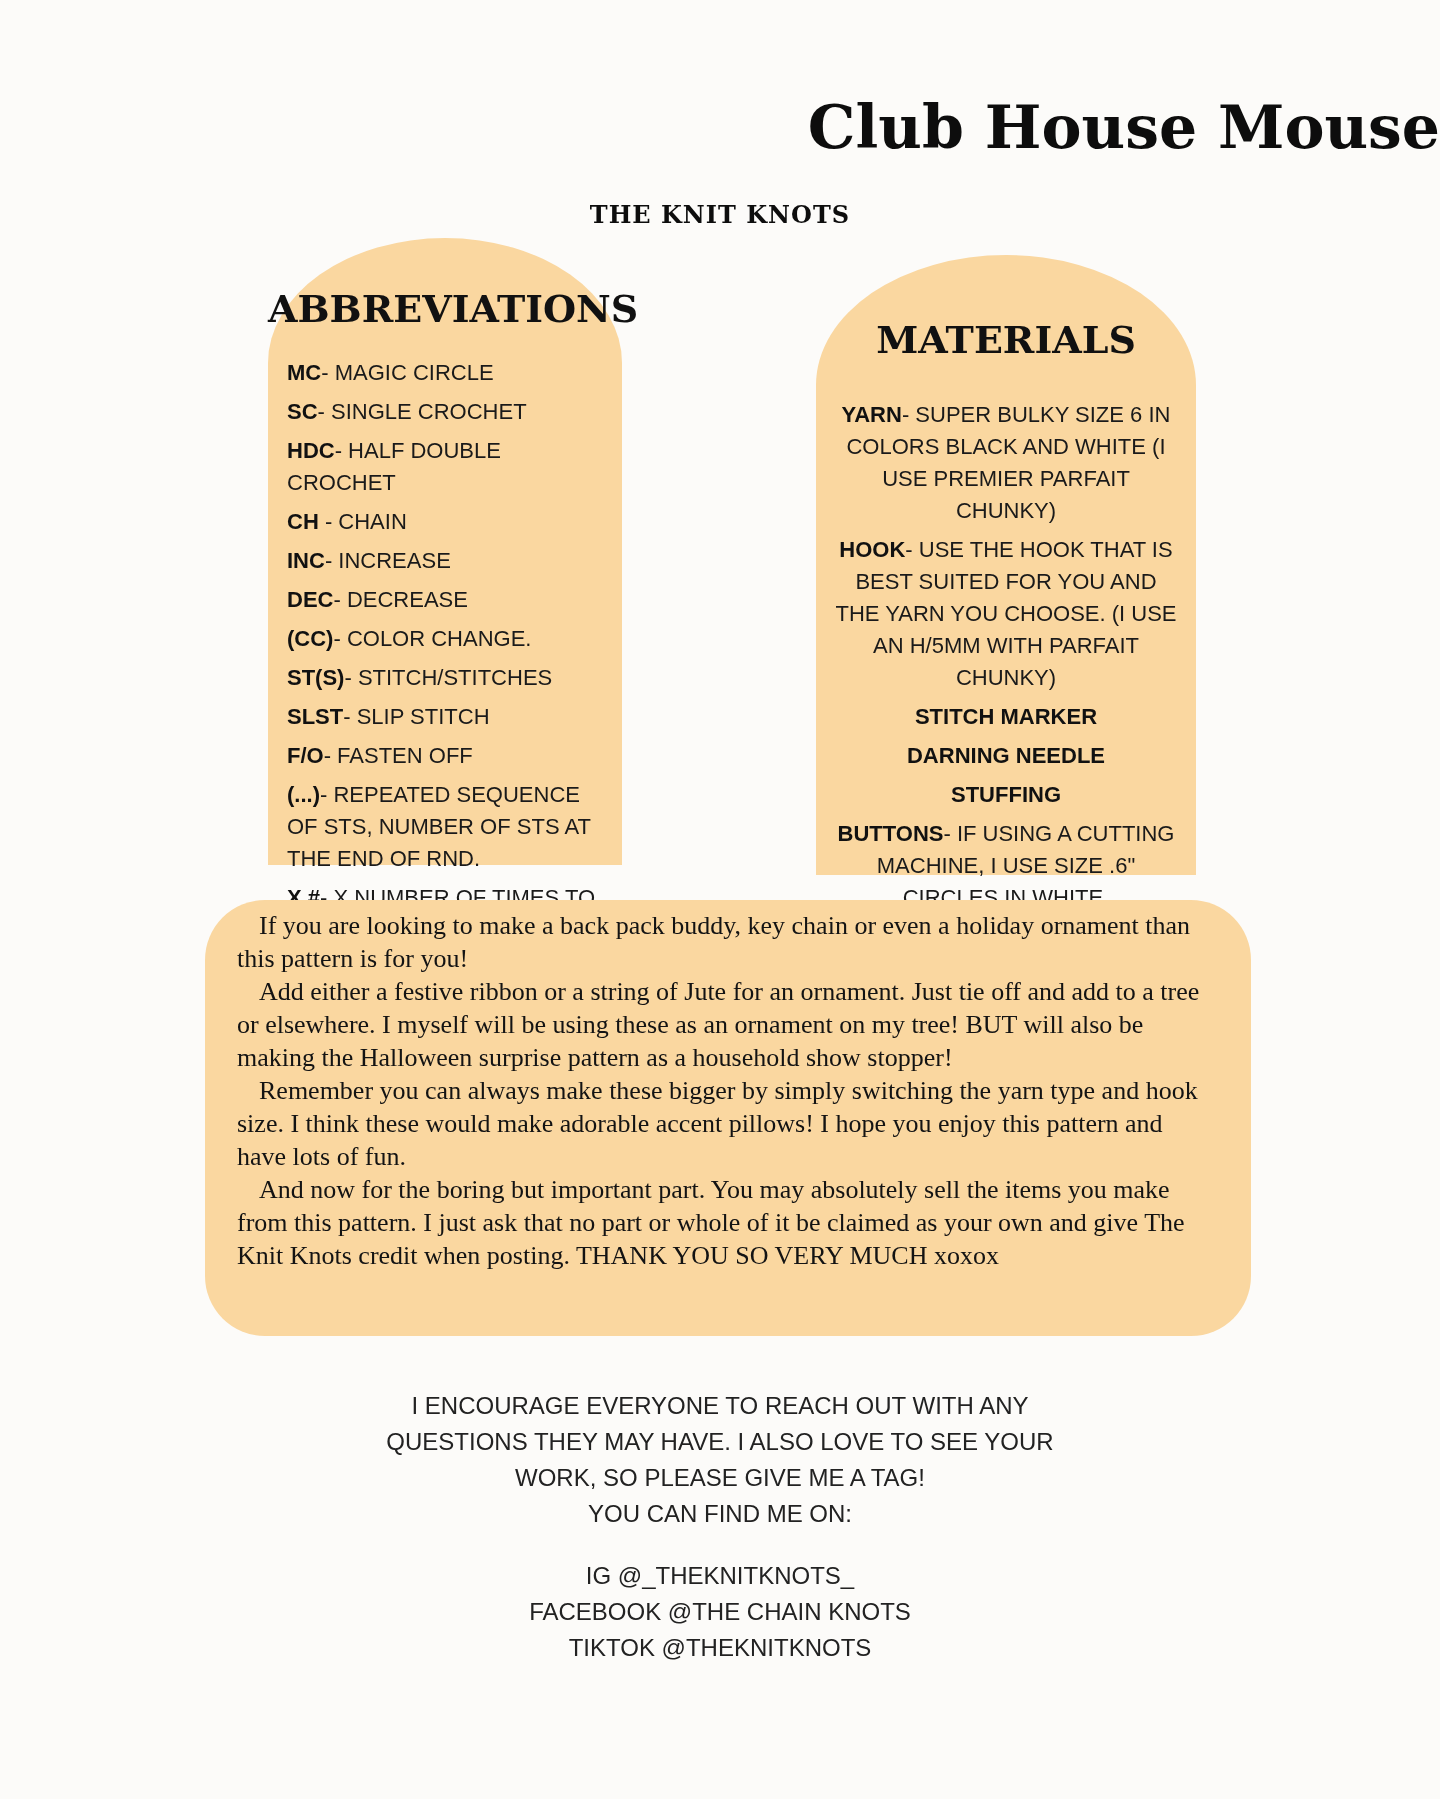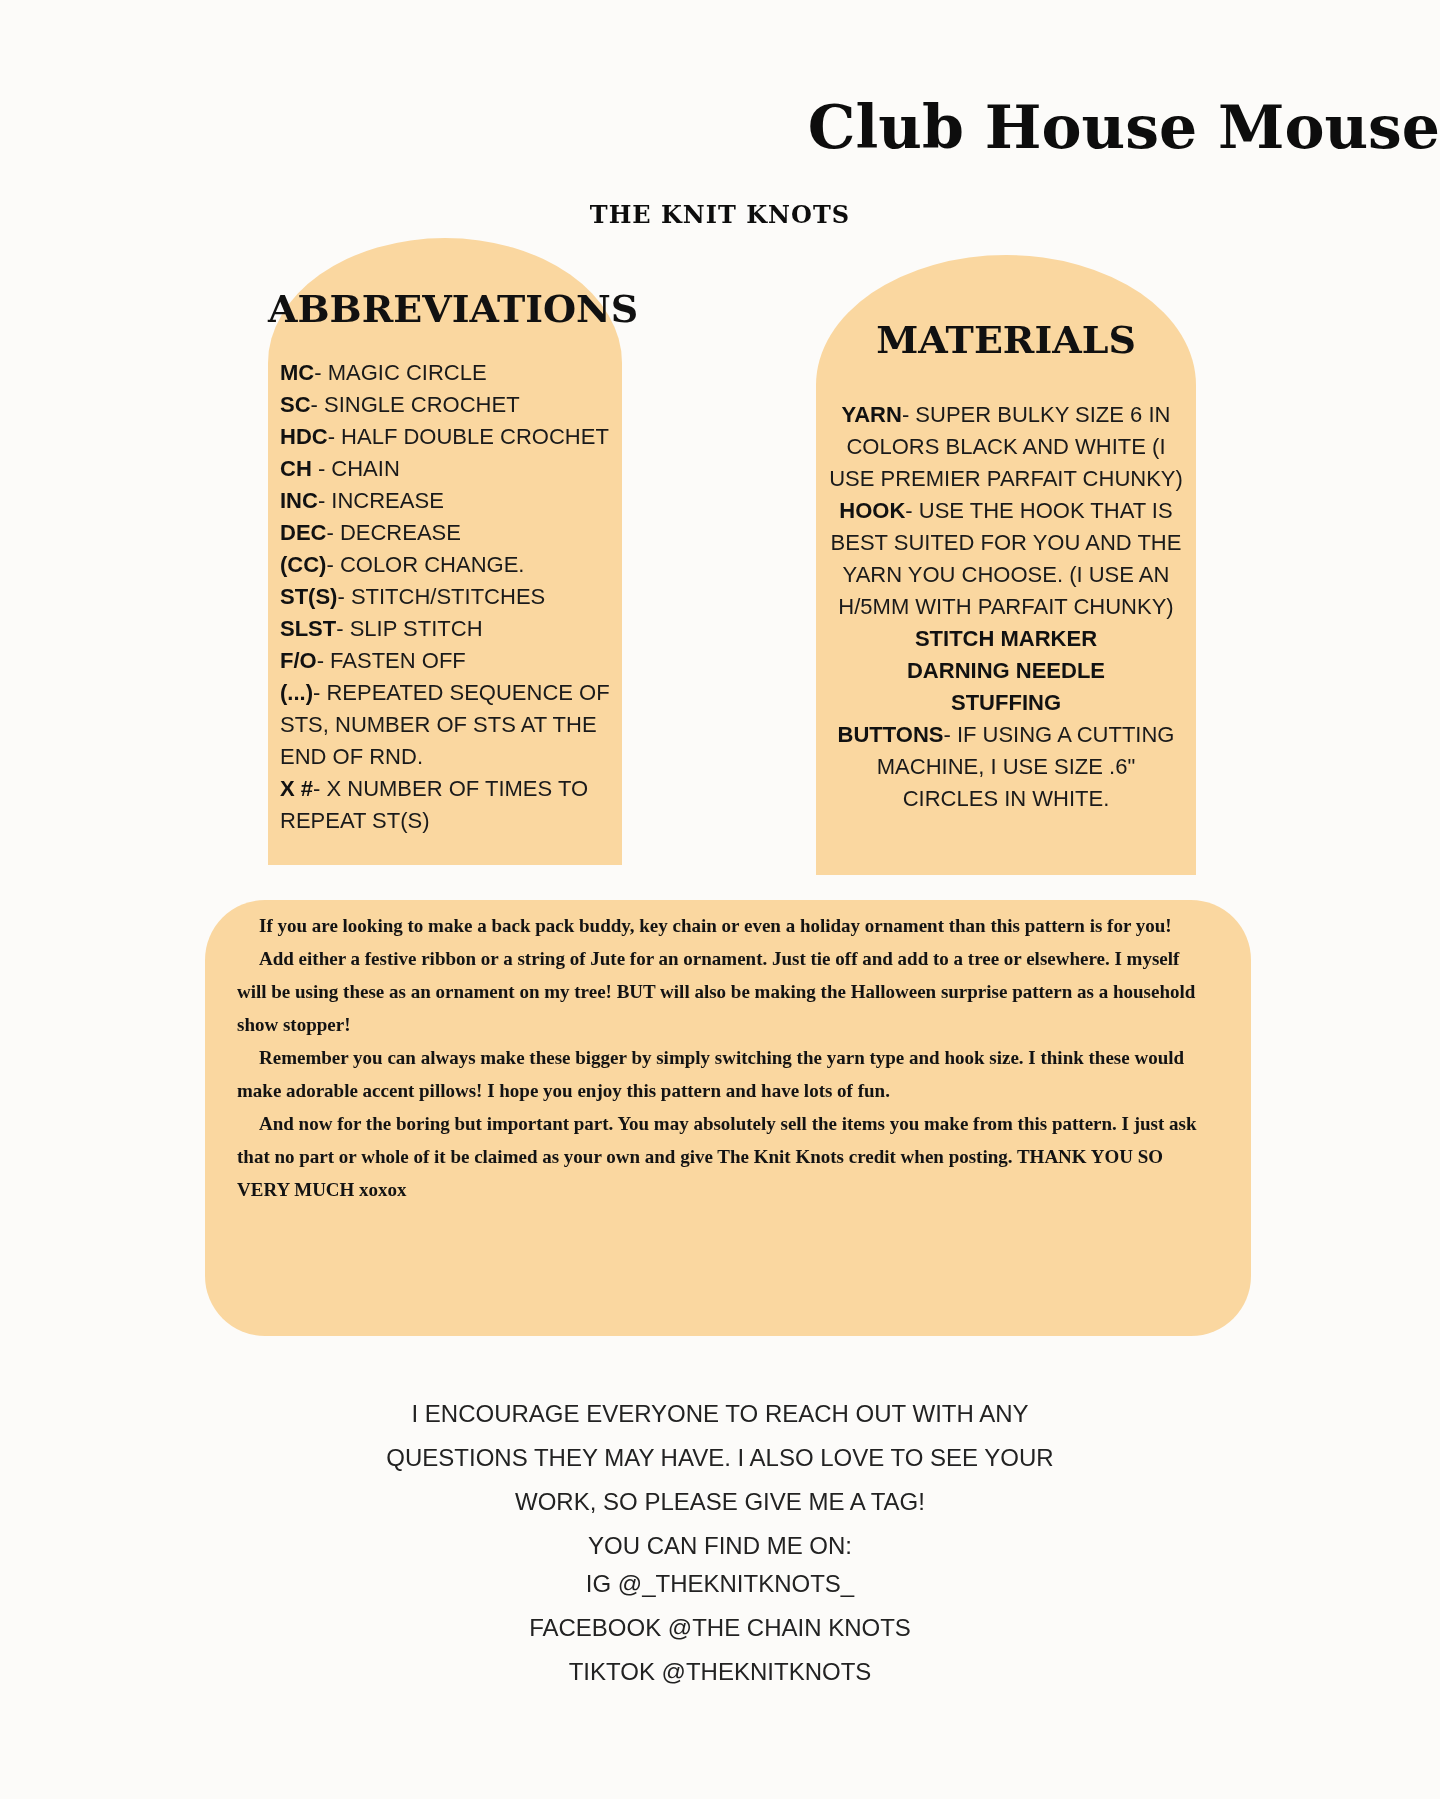--- a/index.html
+++ b/index.html
@@ -38,40 +38,40 @@
   }
   .arch h3 {
     margin:0; text-align:center;
     font-family:"DejaVu Serif", serif; font-weight:bold; font-size:38px; color:#111;
   }
   .arch .list {
     padding:0 12px; font-size:22px; line-height:32px; color:#1a1a1a;
   }
   .abbrev .list { margin-top:26px; }
   .materials .list { margin-top:37px;text-align:center; }
-  .list p { margin:0; }
+  .list p { margin:7px; }
   .list b { font-weight:bold; color:#111; }
 
   .note {
     position:absolute; left:205px; top:900px; width:1046px; height:436px;
     background: var(--panel, #FAD7A0);
     border-radius:60px; box-sizing:border-box;
     padding:9px 44px 0 32px;
-    font-family:"Liberation Serif", serif; font-weight:bold;
-    font-size:19px; line-height:33px; color:#131313;
+    font-family:"Liberation Serif", serif; font-weight:normal;
+    font-size:26px; line-height:33px; color:#131313;
   }
   .note p { margin:0; text-indent:22px; }
 
   .contact {
     position:absolute; left:0; width:100%; text-align:center;
     font-size:24px; line-height:36px; color:#222;
   }
   .contact.intro { top:1388px; }
   .contact.social { top:1558px; }
-  .contact div { margin:8px; }
+  .contact div { margin:0; }
 </style>
 </head>
 <body style="--panel: #FAD7A0; --page_bg: #FCFBF9; --ink: #1a1a1a;">
 
 <div class="page">
 
   <h1 class="title">Club House Mouse</h1>
   <h2 class="subtitle">THE KNIT KNOTS</h2>
 
   <section class="arch abbrev">

